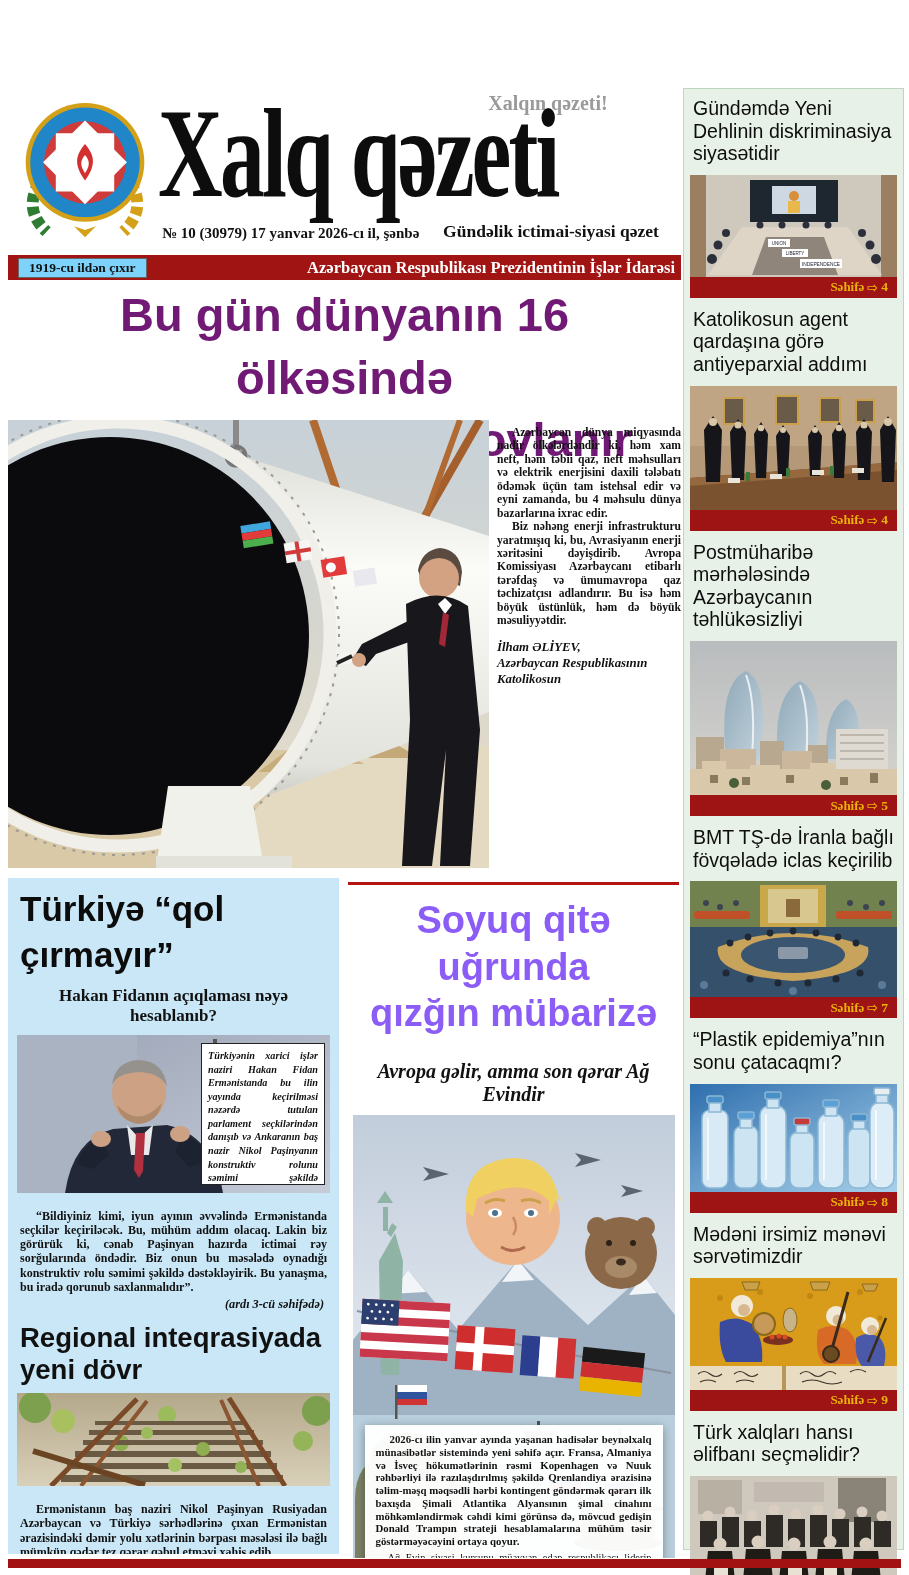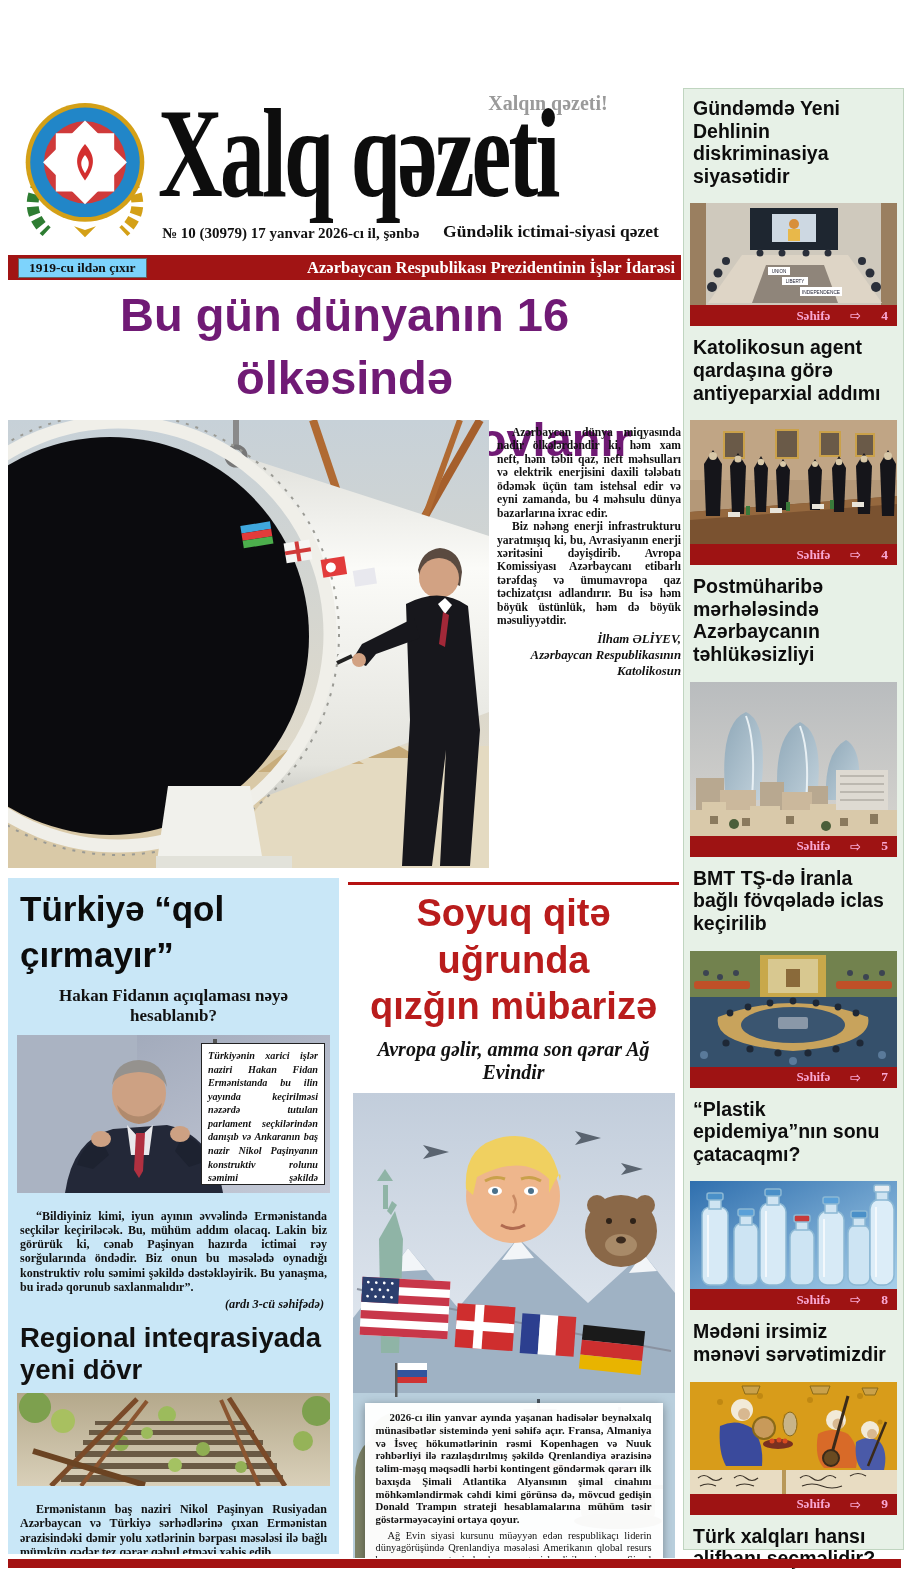--- a/index.html
+++ b/index.html
@@ -16,50 +16,50 @@
 .m-daily{left:420px;top:221px;width:262px;text-align:center;font-weight:bold;font-size:17.5px}
 .red-banner{left:8px;top:255px;width:673px;height:25px;background:#a11414;display:flex;align-items:center}
 .since-box{margin-left:10px;background:#7dd3fc;border:1px solid #666;padding:1px 10px;font-weight:bold;font-size:13.5px;white-space:nowrap}
 .banner-text{flex:1;text-align:right;color:#fff;font-weight:bold;font-size:16.5px;padding-right:6px}
 
 .main-headline{left:8px;top:284px;width:673px;text-align:center;color:#701a75;
   font-family:"Liberation Sans",sans-serif;font-weight:bold;font-size:47px;line-height:1.33}
 .lead-photo{left:8px;top:420px;width:481px;height:448px;overflow:hidden}
 .lead-text{left:497px;top:426px;width:184px}
 .lead-text p{font-size:11.6px;font-weight:bold;line-height:1.16;text-align:justify;text-indent:15px}
-.sig{margin-top:4px;text-align:right;font-weight:bold;font-style:italic;font-size:12.8px;line-height:1.25}
+.sig{margin-top:12px;font-weight:bold;font-style:italic;font-size:12.8px;line-height:1.25}
 
 .col-left{left:8px;top:878px;width:331px;height:676px;background:#c9e7f7;overflow:hidden}
 .h-pash{padding:8px 4px 0 12px;font-family:"Liberation Sans",sans-serif;font-weight:bold;font-size:35px;line-height:1.3;color:#0c0c0c}
 .sub1{margin:9px 6px 0;text-align:center;font-weight:bold;font-size:17px}
 .photo-wrap{position:relative;margin:9px auto 0;width:313px;height:158px}
 .inset{position:absolute;right:5px;top:8px;bottom:8px;width:124px;background:#fff;border:1px solid #222;
   padding:5px 6px;font-weight:bold;font-style:italic;font-size:10.2px;line-height:1.33;text-align:justify;overflow:hidden}
 .body-b{margin:16px 12px 0;font-weight:bold;font-size:12px;line-height:1.18;text-align:justify;text-indent:16px}
 .cont{margin:3px 15px 0;text-align:right;font-weight:bold;font-style:italic;font-size:12.3px}
 .h-reg{margin:10px 4px 0 12px;font-family:"Liberation Sans",sans-serif;font-weight:bold;font-size:27.5px;line-height:1.15}
 .rail{margin:8px auto 0;width:313px;height:93px}
 
 .col-center{left:346px;top:878px;width:335px;height:680px;overflow:hidden}
 .rule-top{height:3px;background:#b51212;margin:4px 2px 0}
-.h-arctic{margin-top:5px;text-align:center;font-family:"Liberation Sans",sans-serif;font-weight:bold;font-size:38px;line-height:1.23;color:#b91c1c}
-.sub2{margin-top:8px;text-align:center;font-weight:bold;font-style:italic;font-size:20px}
+.h-arctic{margin-top:12px;text-align:center;font-family:"Liberation Sans",sans-serif;font-weight:bold;font-size:38px;line-height:1.23;color:#8b5cf6}
+.sub2{margin-top:23px;text-align:center;font-weight:bold;font-style:italic;font-size:20px}
 .collage-wrap{position:relative;margin:9px auto 0;width:322px;height:482px}
 .textbox{position:absolute;left:12px;right:12px;top:310px;background:rgba(255,255,255,.97);
   box-shadow:0 2px 9px rgba(0,0,0,.35);padding:8px 11px 6px}
 .tb-b{font-weight:bold;font-size:10.8px;line-height:1.18;text-align:justify;text-indent:14px}
 .tb-r{margin-top:4px;font-size:10.4px;line-height:1.14;text-align:justify;text-indent:12px}
 
 .sidebar{left:683px;top:88px;width:221px;height:1462px;background:#e7f1e7;border:1px solid #c0d5c0;
   padding:7px 6px;display:flex;flex-direction:column;gap:9px}
 .sb-item{display:flex;flex-direction:column}
-.sb-title{padding:1px 3px 16px;font-family:"Liberation Sans",sans-serif;font-weight:bold;font-size:19.5px;line-height:1.16;color:#0d0d0d}
+.sb-title{padding:1px 3px 10px;font-family:"Liberation Sans",sans-serif;font-weight:normal;font-size:19.5px;line-height:1.16;color:#0d0d0d}
 .sb-photo{width:207px;display:block}
-.sb-bar{height:21px;background:#9e1313;display:flex;justify-content:flex-end;align-items:center;gap:20px;
-  padding:0 9px;color:#f9a8d4;font-weight:bold;font-size:13px}
+.sb-bar{height:21px;background:#9e1313;display:flex;justify-content:flex-end;align-items:center;gap:3px;
+  padding:0 9px;color:#eab308;font-weight:bold;font-size:13px}
 .sb-bar .num{font-size:13.5px}
 .arrow{font-family:"DejaVu Sans",sans-serif;font-size:13px;line-height:1}
 
 .page-rule{left:8px;top:1559px;width:893px;height:9px;background:#a31212}
 svg{display:block}
 </style>
 </head>
 <body>
 
 <div class="abs logo">

